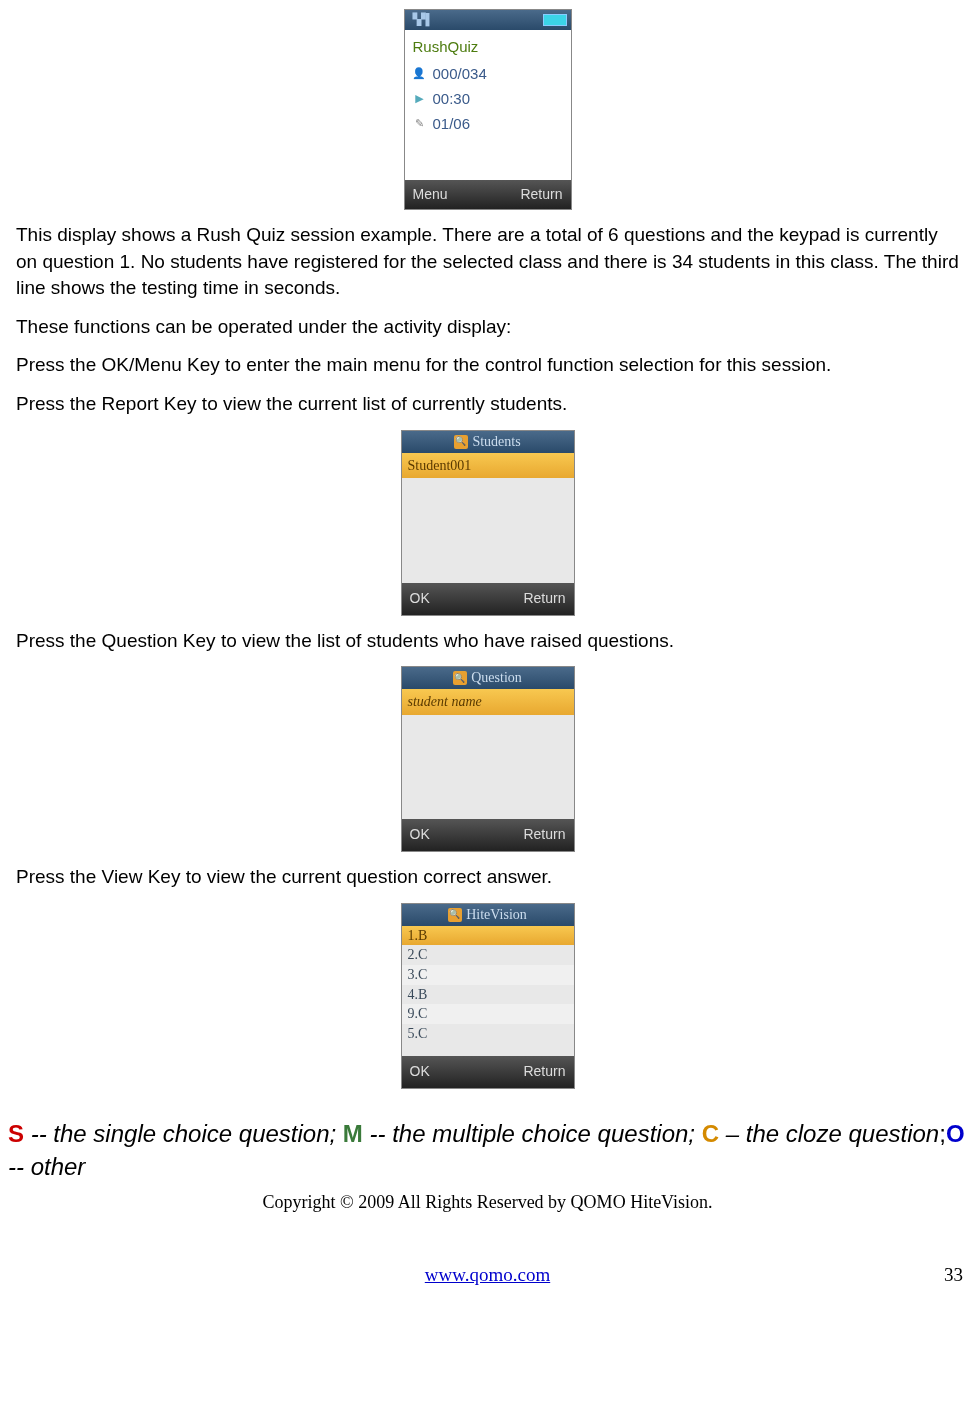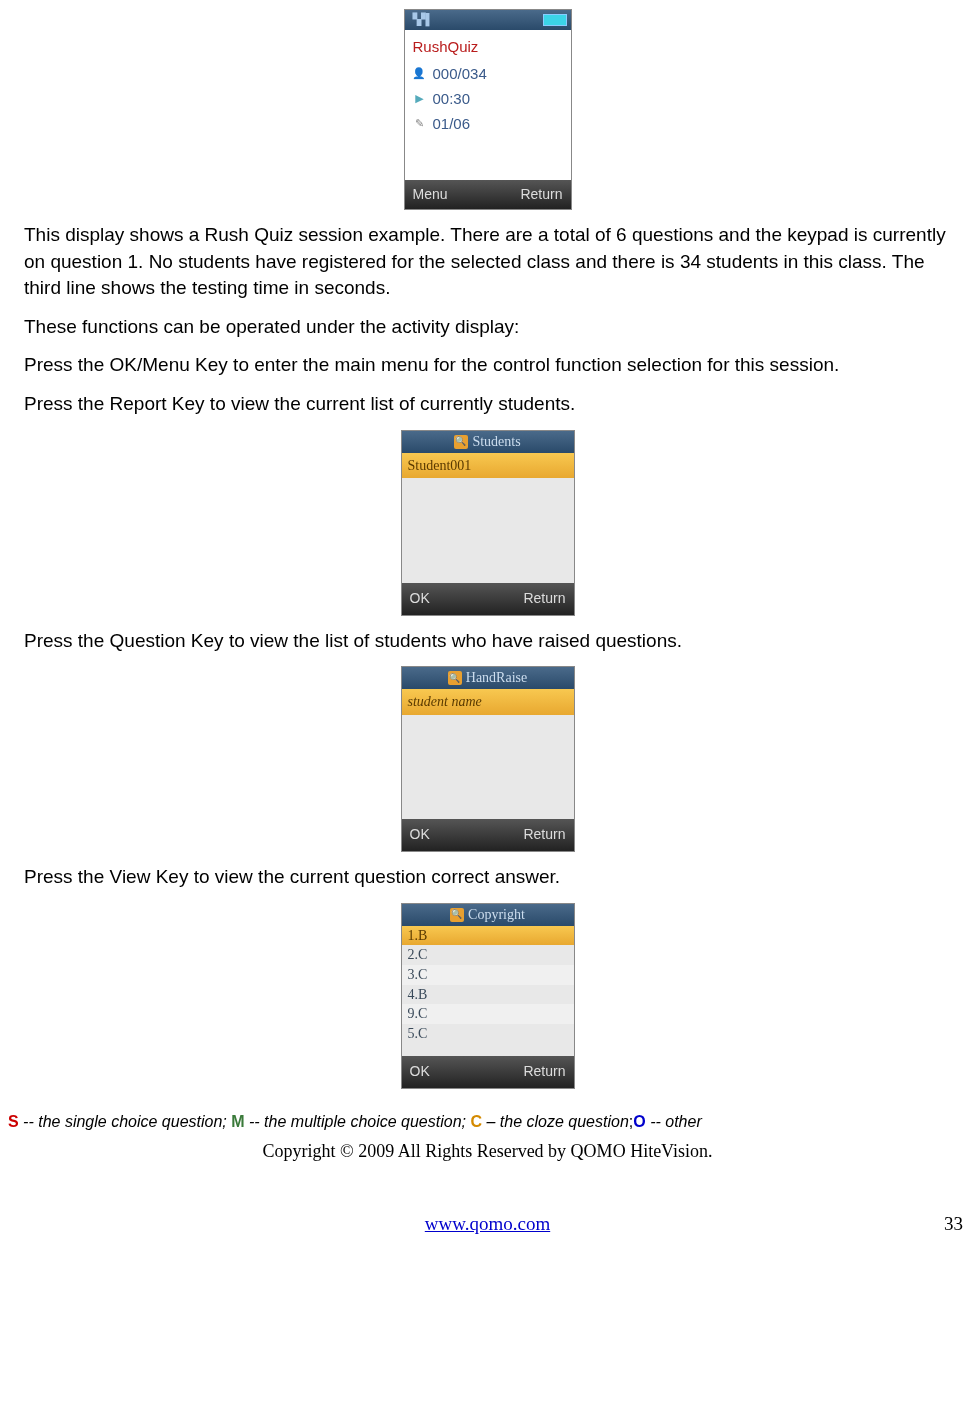--- a/index.html
+++ b/index.html
@@ -38,21 +38,21 @@
       border: 1px solid #8cf;
       position: relative;
     }
     .phone-body {
       background: #fff;
       min-height: 150px;
       padding: 6px 4px 4px;
       font-family: Arial, sans-serif;
     }
     .phone-title {
-      color: #b91c1c;
+      color: #4d7c0f;
       font-size: 15px;
       font-weight: 500;
       margin-bottom: 4px;
       padding-left: 4px;
     }
     .phone-line {
       display: flex;
       align-items: center;
       gap: 6px;
       font-size: 15px;
@@ -73,21 +73,21 @@
     .phone-softkeys {
       height: 29px;
       background: linear-gradient(#555, #222);
       display: flex;
       justify-content: space-between;
       align-items: center;
       padding: 0 8px;
       color: #ddd;
       font-size: 14px;
     }
-    p { margin: 12px 16px; }
+    p { margin: 12px 8px; }
     .bold { font-weight: normal; }
     
     .mini-screen {
       width: 174px;
       border: 1px solid #888;
       background: #eee;
     }
     .mini-header {
       height: 22px;
       background: linear-gradient(#4a6a8a, #2a4a6a);
@@ -138,22 +138,22 @@
       height: 32px;
       background: linear-gradient(#555, #222);
       display: flex;
       justify-content: space-between;
       align-items: center;
       padding: 16px 8px;
       color: #ddd;
       font-size: 14px;
     }
     .legend {
-      margin-top: 22px;
-      font-size: 16px;
+      margin-top: 28px;
+      font-size: 24px;
     }
     .legend .s { color: #c00; font-weight: bold; font-style: normal; }
     .legend .m { color: #3a7a3a; font-weight: bold; font-style: normal; }
     .legend .c { color: #d48a00; font-weight: bold; font-style: normal; }
     .legend .o { color: #0000cc; font-weight: bold; font-style: normal; }
     .legend em { font-style: italic; }
     .copyright {
       text-align: center;
       font-size: 18px;
       font-family: "Times New Roman", serif;
@@ -234,41 +234,41 @@
 </div>
 
 <p>
   <span>Press the </span><span class="bold">Question Key</span><span> to view the list of students who have raised questions.</span>
 </p>
 
 <div class="img-center">
   <div class="mini-screen">
     <div class="mini-header">
       <span class="icn">🔍</span>
-      <span>HandRaise</span>
+      <span>Question</span>
     </div>
     <div class="mini-body">
       <div class="mini-highlight italic">student name</div>
     </div>
     <div class="mini-softkeys">
       <span>OK</span>
       <span>Return</span>
     </div>
   </div>
 </div>
 
 <p>
   <span>Press the </span><span class="bold">View Key</span><span> to view the current question correct answer.</span>
 </p>
 
 <div class="img-center">
   <div class="mini-screen">
     <div class="mini-header">
       <span class="icn">🔍</span>
-      <span>Copyright</span>
+      <span>HiteVision</span>
     </div>
     <div class="mini-body">
       <div class="answer-row answer-highlight">1.B</div>
       <div class="answer-row">2.C</div>
       <div class="answer-row">3.C</div>
       <div class="answer-row">4.B</div>
       <div class="answer-row">9.C</div>
       <div class="answer-row">5.C</div>
     </div>
     <div class="mini-softkeys">

